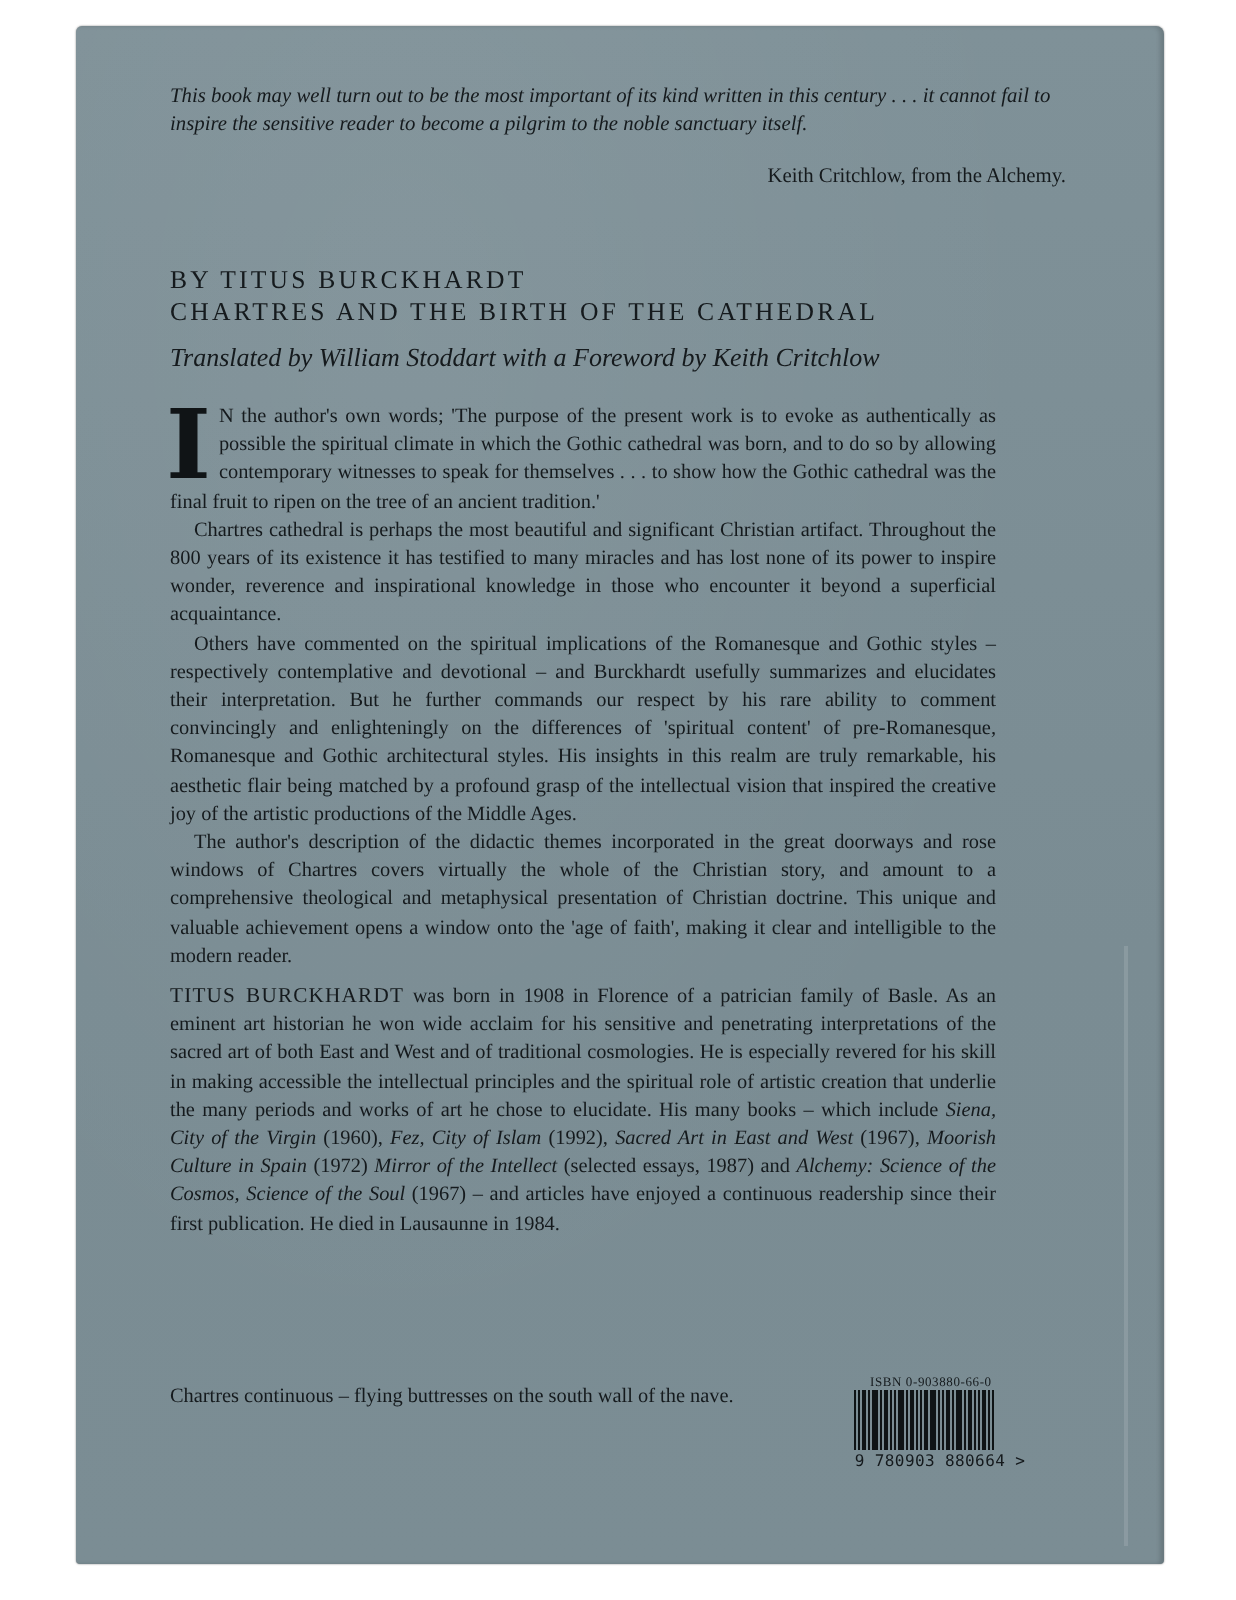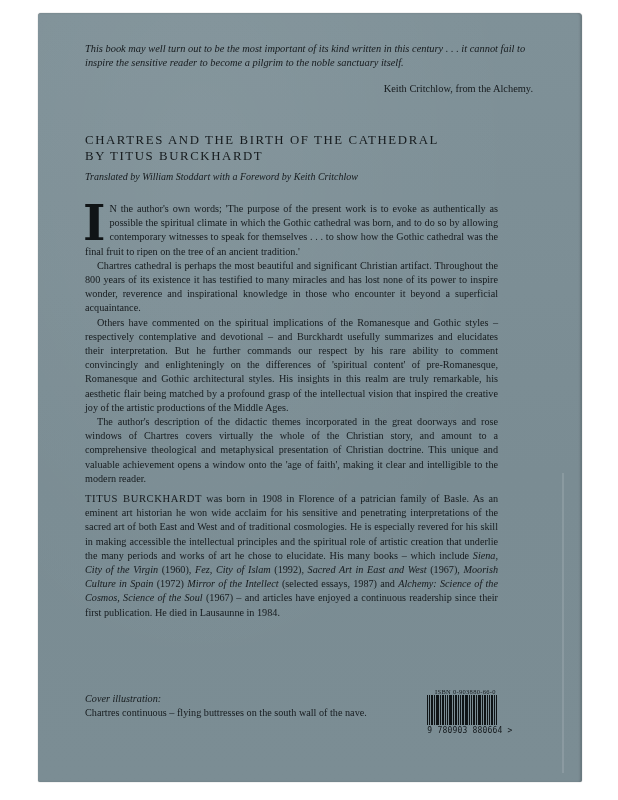--- a/index.html
+++ b/index.html
@@ -20,21 +20,21 @@
     position: absolute; top: 42px; left: 47px; width: 460px;
     font-style: italic; font-size: 10.4px; line-height: 14px; letter-spacing: 0;
   }
   .quote-attr {
     position: absolute; top: 83px; right: 75px; font-size: 10.4px; text-align: right; white-space: nowrap;
   }
   .title {
     position: absolute; top: 132px; left: 47px; width: 480px;
     font-size: 12.8px; letter-spacing: 1.6px; line-height: 16px; text-transform: uppercase; font-weight: normal;
   }
-  .subtitle { position: absolute; top: 171px; left: 47px; font-style: italic; font-size: 10px; white-space: nowrap; }
+  .subtitle { position: absolute; top: 171px; left: 47px; font-style: italic; font-size: 13px; white-space: nowrap; }
   .body-text {
     position: absolute; left: 47px; width: 413px; font-size: 10.2px; line-height: 14.2px; text-align: justify;
   }
   .body-text p { margin: 0; text-indent: 12px; }
   .body-text p.first { text-indent: 0; }
   .dropcap {
     float: left; font-size: 48px; line-height: 38px; height: 40px; margin: 2px 4px 0 -2px;
     font-family: "DejaVu Serif", serif; font-weight: bold; color: #101416;
   }
   .p-intro { top: 202px; }
@@ -53,40 +53,39 @@
 <body>
 
 <div class="cover">
   <div class="spine-fold"></div>
 </div>
 
 <div class="quote" style="left:85px;width:450px;">This book may well turn out to be the most important of its kind written in this century . . . it cannot fail to inspire the sensitive reader to become a pilgrim to the noble sanctuary itself.</div>
 <div class="quote-attr" style="right:85px;">Keith Critchlow, from the Alchemy.</div>
 
 <div class="title" style="left:85px;">
+  <div>BY TITUS BURCKHARDT</div>
   <div>CHARTRES AND THE BIRTH OF THE CATHEDRAL</div>
-  <div>BY TITUS BURCKHARDT</div>
 </div>
 <div class="subtitle" style="left:85px;">Translated by William Stoddart with a Foreword by Keith Critchlow</div>
 
 <div class="body-text p-intro" style="left:85px;">
   <p class="first">
     <span class="dropcap">I</span><span>N the author's own words; 'The purpose of the present work is to evoke as authentically as possible the spiritual climate in which the Gothic cathedral was born, and to do so by allowing contemporary witnesses to speak for themselves . . . to show how the Gothic cathedral was the final fruit to ripen on the tree of an ancient tradition.'</span>
   </p>
   <p>Chartres cathedral is perhaps the most beautiful and significant Christian artifact. Throughout the 800 years of its existence it has testified to many miracles and has lost none of its power to inspire wonder, reverence and inspirational knowledge in those who encounter it beyond a superficial acquaintance.</p>
   <p>Others have commented on the spiritual implications of the Romanesque and Gothic styles – respectively contemplative and devotional – and Burckhardt usefully summarizes and elucidates their interpretation. But he further commands our respect by his rare ability to comment convincingly and enlighteningly on the differences of 'spiritual content' of pre-Romanesque, Romanesque and Gothic architectural styles. His insights in this realm are truly remarkable, his aesthetic flair being matched by a profound grasp of the intellectual vision that inspired the creative joy of the artistic productions of the Middle Ages.</p>
   <p>The author's description of the didactic themes incorporated in the great doorways and rose windows of Chartres covers virtually the whole of the Christian story, and amount to a comprehensive theological and metaphysical presentation of Christian doctrine. This unique and valuable achievement opens a window onto the 'age of faith', making it clear and intelligible to the modern reader.</p>
 </div>
 
 <div class="body-text bio" style="left:85px;">
   <p class="first"><span class="sc">TITUS BURCKHARDT</span><span> was born in 1908 in Florence of a patrician family of Basle. As an eminent art historian he won wide acclaim for his sensitive and penetrating interpretations of the sacred art of both East and West and of traditional cosmologies. He is especially revered for his skill in making accessible the intellectual principles and the spiritual role of artistic creation that underlie the many periods and works of art he chose to elucidate. His many books – which include </span><i>Siena, City of the Virgin</i><span> (1960), </span><i>Fez, City of Islam</i><span> (1992), </span><i>Sacred Art in East and West</i><span> (1967), </span><i>Moorish Culture in Spain</i><span> (1972) </span><i>Mirror of the Intellect</i><span> (selected essays, 1987) and </span><i>Alchemy: Science of the Cosmos, Science of the Soul</i><span> (1967) – and articles have enjoyed a continuous readership since their first publication. He died in Lausaunne in 1984.</span></p>
 </div>
 
 <div class="credits" style="left:85px;">
-  <div class="lbl">Cover illustration:</div>
   <div>Chartres continuous – flying buttresses on the south wall of the nave.</div>
 </div>
 
 <div class="isbn-block" style="left:425px;">
   <div class="isbn-label">ISBN 0-903880-66-0</div>
   <div class="barcode">
     <span style="width:1px"></span>
       <span style="width:1px"></span>
       <span style="width:2px"></span>
       <span style="width:1px"></span>

